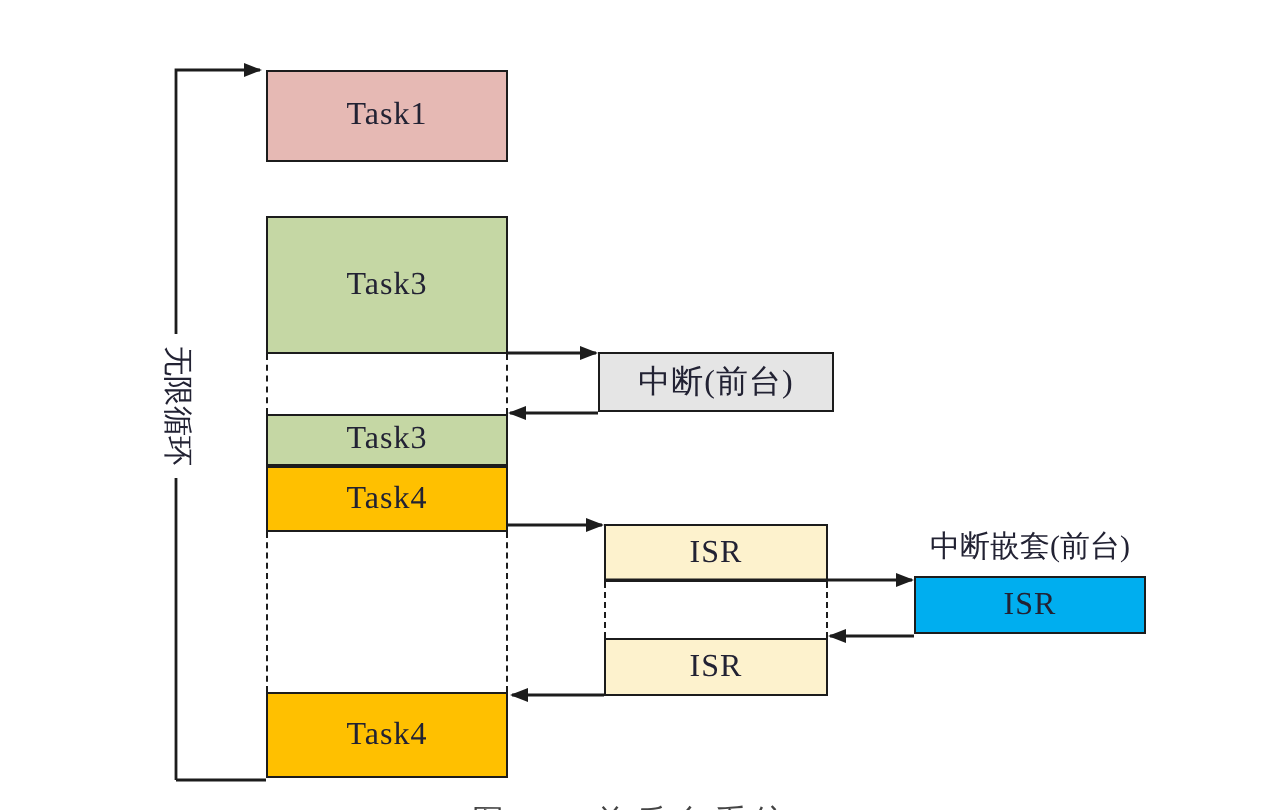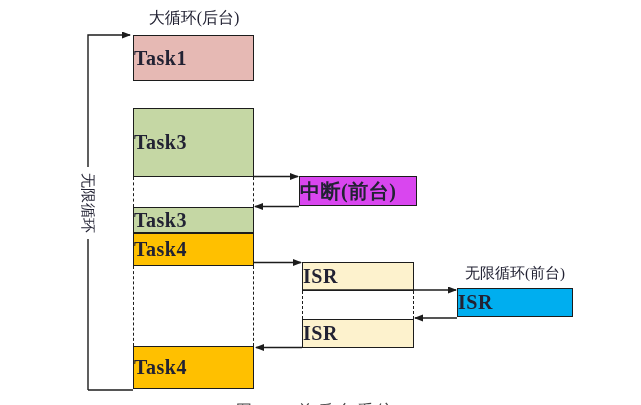--- a/index.html
+++ b/index.html
@@ -8,24 +8,23 @@
     width:641px;height:405px;
     overflow:hidden;
     background:#ffffff;
     font-family:"Liberation Serif","DejaVu Serif",serif;
     color:#222233;
   }
   .box{
     position:absolute;
     box-sizing:border-box;
     border:1px solid #1c1c1c;
-    display:flex;align-items:center;justify-content:flex-start;
-    font-size:20px;
+    display:flex;align-items:center;justify-content:center;
+    font-size:16px;
     letter-spacing:.5px;
-    font-weight:bold;
   }
   .gap{
     position:absolute;
     box-sizing:border-box;
     border-left:1px dashed #1c1c1c;
     border-right:1px dashed #1c1c1c;
     background:#ffffff;
   }
   .label{
     position:absolute;
@@ -49,53 +48,52 @@
     font-size:16px;
     letter-spacing:4px;
     color:#444444;
   }
 </style>
 </head>
 <body>
 
 <div id="stage">
 
-  <div class="label" id="main-title" style="left:133px;top:8px;width:122px;height:20px;">大循环(后台)</div>
 
   <div class="box" style="left: 133px; top: 35px; width: 121px; height: 46px; background: rgb(230, 185, 180);">
     <span>Task1</span>
   </div>
   <div class="box" style="left: 133px; top: 108px; width: 121px; height: 69px; background: rgb(197, 215, 164);">
     <span>Task3</span>
   </div>
   <div class="gap" style="left:133px;top:177px;width:121px;height:30px;"></div>
   <div class="box" style="left: 133px; top: 207px; width: 121px; height: 26px; background: rgb(197, 215, 164);">
     <span>Task3</span>
   </div>
   <div class="box" style="left: 133px; top: 233px; width: 121px; height: 33px; background: rgb(255, 192, 0);">
     <span>Task4</span>
   </div>
   <div class="gap" style="left:133px;top:266px;width:121px;height:80px;"></div>
   <div class="box" style="left: 133px; top: 346px; width: 121px; height: 43px; background: rgb(255, 192, 0);">
     <span>Task4</span>
   </div>
 
-  <div class="box" style="left: 299px; top: 176px; width: 118px; height: 30px; background: #d946ef;">
+  <div class="box" style="left: 299px; top: 176px; width: 118px; height: 30px; background: #e5e5e5;">
     <span>中断(前台)</span>
   </div>
 
   <div class="box" style="left: 302px; top: 262px; width: 112px; height: 29px; background: rgb(253, 242, 205);">
     <span>ISR</span>
   </div>
   <div class="gap" style="left:302px;top:291px;width:112px;height:28px;"></div>
   <div class="box" style="left: 302px; top: 319px; width: 112px; height: 29px; background: rgb(253, 242, 205);">
     <span>ISR</span>
   </div>
 
-  <div class="label" style="left:450px;top:263px;width:130px;height:20px;font-size:15px;">无限循环(前台)</div>
+  <div class="label" style="left:450px;top:263px;width:130px;height:20px;font-size:15px;">中断嵌套(前台)</div>
   <div class="box" style="left: 457px; top: 288px; width: 116px; height: 29px; background: rgb(0, 174, 239);">
     <span>ISR</span>
   </div>
 
   <svg class="overlay" width="641" height="405">
     <defs>
       <marker id="ah" markerUnits="userSpaceOnUse" markerWidth="9" markerHeight="8" refX="8" refY="3.5" orient="auto">
         <path d="M0,0 L9,3.5 L0,7 Z" fill="#1c1c1c"></path>
       </marker>
     </defs>

